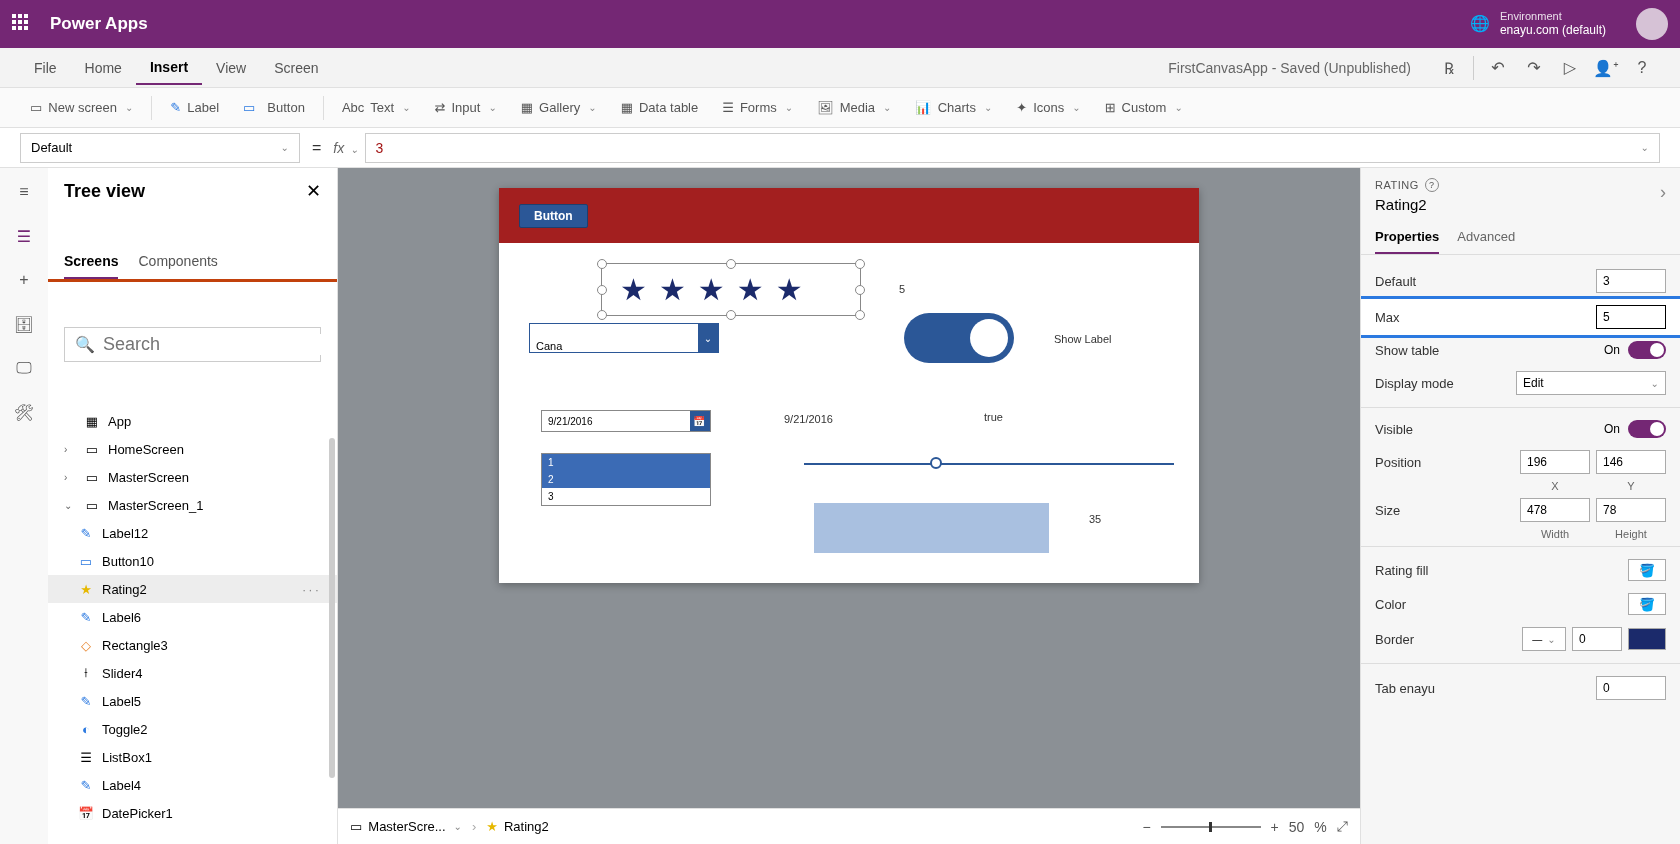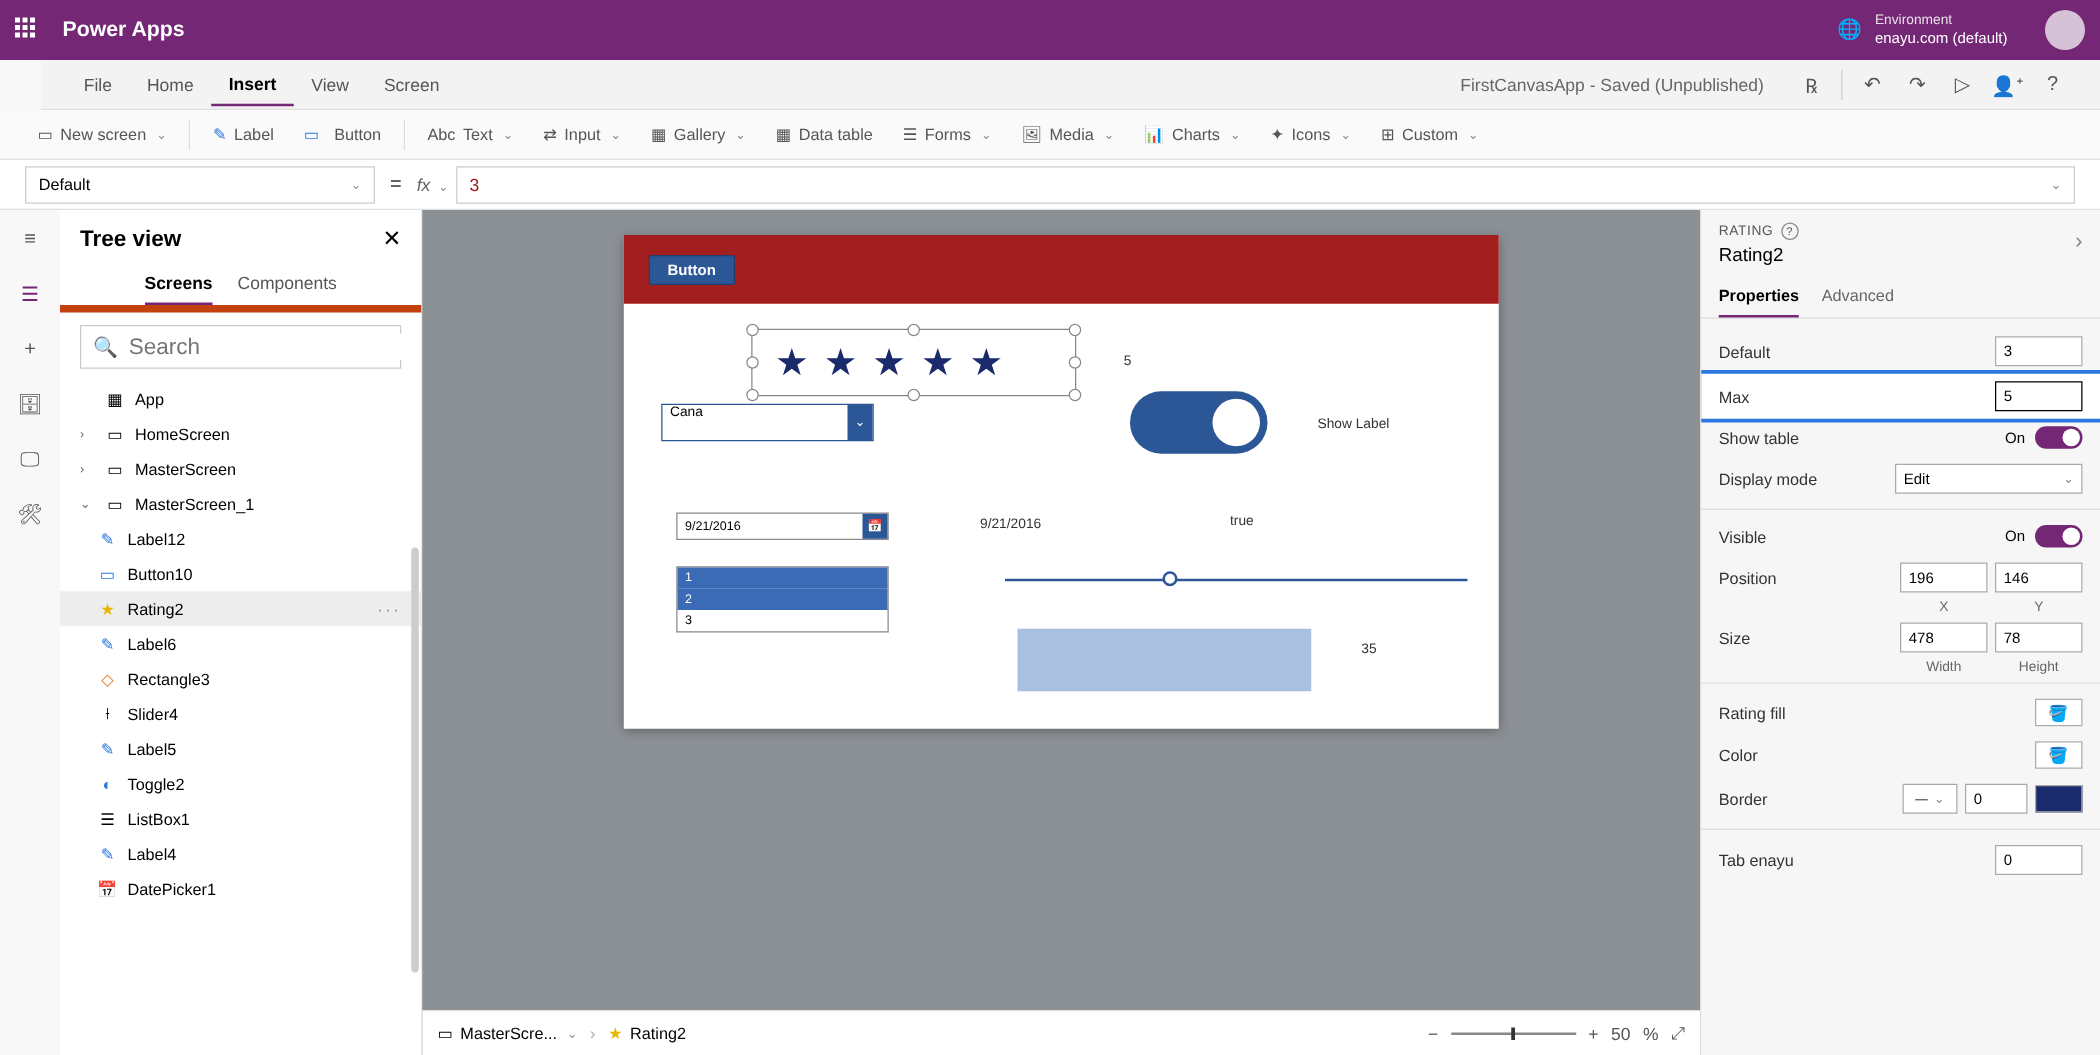--- a/index.html
+++ b/index.html
@@ -10,21 +10,21 @@
 .waffle { width: 20px; height: 20px; display: grid; grid-template-columns: repeat(3,4px); grid-template-rows: repeat(3,4px); gap: 2px; margin-right: 18px; }
 .waffle span { background: white; }
 .app-title { font-size: 17px; font-weight: 600; }
 .header-spacer { flex: 1; }
 .env-block { display: flex; align-items: center; gap: 10px; margin-right: 30px; }
 .env-text { font-size: 12px; line-height: 1.3; }
 .env-text .env-label { opacity: 0.85; font-size: 11px; }
 .avatar-circle { width: 32px; height: 32px; border-radius: 50%; background: #d6c2d6; }
 
 
-.menu-bar { height: 40px; background: #f3f3f3; display: flex; align-items: center; padding: 0 20px; border-bottom: 1px solid #e0e0e0; margin-left: 33px; }
+.menu-bar { height: 40px; background: #f3f3f3; display: flex; align-items: center; padding: 0 20px; border-bottom: 1px solid #e0e0e0; }
 .menu-item { font-size: 14px; color: #555; padding: 8px 14px; cursor: pointer; }
 .menu-item.active { color: #000; border-bottom: 2px solid #742774; font-weight: 600; }
 .menu-spacer { flex: 1; }
 .doc-title { font-size: 14px; color: #666; margin-right: 20px; }
 .menu-icon { width: 36px; height: 36px; display: flex; align-items: center; justify-content: center; color: #555; cursor: pointer; font-size: 16px; }
 .divider-v { width: 1px; height: 24px; background: #ccc; margin: 0 6px; }
 
 
 .ribbon { height: 40px; background: #fafafa; display: flex; align-items: center; padding: 0 20px; gap: 4px; border-bottom: 1px solid #e0e0e0; }
 .ribbon-item { display: flex; align-items: center; gap: 6px; padding: 6px 10px; font-size: 13px; color: #555; cursor: pointer; }
@@ -40,24 +40,24 @@
 
 
 .main-area { display: flex; height: calc(100% - 168px); }
 
 
 .left-rail { width: 48px; background: #f8f8f8; display: flex; flex-direction: column; align-items: center; padding-top: 12px; gap: 20px; }
 .rail-icon { width: 24px; height: 24px; display: flex; align-items: center; justify-content: center; color: #555; cursor: pointer; }
 .rail-icon.active { color: #742774; }
 
 
-.tree-panel { width: 290px; background: white; border-right: 1px solid #e0e0e0; display: flex; flex-direction: column; position: relative; }
+.tree-panel { width: 290px; background: white; border-right: 1px solid #e0e0e0; display: flex; flex-direction: column; position: relative; gap: 35px; }
 .tree-header { padding: 12px 16px 8px; display: flex; justify-content: space-between; align-items: center; }
 .tree-title { font-size: 18px; font-weight: 600; }
-.tree-tabs { display: flex; gap: 20px; padding: 0 16px; border-bottom: 6px solid #c2410c; justify-content: center; }
+.tree-tabs { display: flex; gap: 20px; padding: 0 16px; border-bottom: 3px solid #c2410c; }
 .tree-tab { font-size: 14px; padding: 8px 0; cursor: pointer; color: #555; }
 .tree-tab.active { color: #000; border-bottom: 2px solid #742774; font-weight: 600; }
 .search-box { margin: 10px 16px; display: flex; align-items: center; border: 1px solid #ccc; padding: 6px 10px; gap: 8px; }
 .search-box input { border: none; outline: none; font-size: 18px; flex: 1; }
 .tree-list { flex: 1; overflow-y: auto; }
 .tree-node { display: flex; align-items: center; padding: 6px 16px; font-size: 13px; cursor: pointer; gap: 8px; }
 .tree-node.selected { background: #ededed; }
 .tree-node .chev { width: 12px; font-size: 10px; color: #666; }
 .tree-node .node-icon { width: 16px; height: 16px; display: inline-flex; align-items: center; justify-content: center; }
 .indent-1 { padding-left: 30px; }
@@ -75,21 +75,21 @@
 
 .rating-box { position: absolute; top: 75px; left: 102px; width: 260px; height: 55px; }
 .stars { display: flex; gap: 12px; padding: 8px 18px; border: 1px solid #888; position: relative; }
 .star { color: #1b2a6b; font-size: 30px; }
 .handle { position: absolute; width: 10px; height: 10px; border: 1px solid #888; background: white; border-radius: 50%; }
 .h-tl { top: -5px; left: -5px; } .h-tc { top: -5px; left: 50%; margin-left: -5px; } .h-tr { top: -5px; right: -5px; }
 .h-ml { top: 50%; left: -5px; margin-top: -5px; } .h-mr { top: 50%; right: -5px; margin-top: -5px; }
 .h-bl { bottom: -5px; left: -5px; } .h-bc { bottom: -5px; left: 50%; margin-left: -5px; } .h-br { bottom: -5px; right: -5px; }
 
 .canvas-label { position: absolute; font-size: 11px; color: #333; }
-.dropdown-ctrl { position: absolute; top: 135px; left: 30px; width: 170px; height: 30px; border: 1px solid #2b5797; display: flex; align-items: flex-start; }
+.dropdown-ctrl { position: absolute; top: 135px; left: 30px; width: 190px; height: 30px; border: 1px solid #2b5797; display: flex; align-items: flex-end; }
 .dropdown-ctrl .dd-text { flex: 1; padding: 0 6px; font-size: 11px; }
 .dropdown-ctrl .dd-btn { width: 20px; background: #2b5797; height: 100%; color: white; display: flex; align-items: center; justify-content: center; font-size: 10px; }
 
 .toggle-ctrl { position: absolute; top: 125px; left: 405px; width: 110px; height: 50px; background: #2b5797; border-radius: 25px; }
 .toggle-knob { position: absolute; right: 6px; top: 6px; width: 38px; height: 38px; background: white; border-radius: 50%; }
 
 .datepicker { position: absolute; top: 222px; left: 42px; width: 170px; height: 22px; border: 1px solid #888; display: flex; align-items: center; font-size: 10px; }
 .datepicker .dp-text { flex: 1; padding: 0 6px; }
 .datepicker .dp-btn { width: 20px; background: #2b5797; height: 100%; color: white; display: flex; align-items: center; justify-content: center; font-size: 10px; }
 

